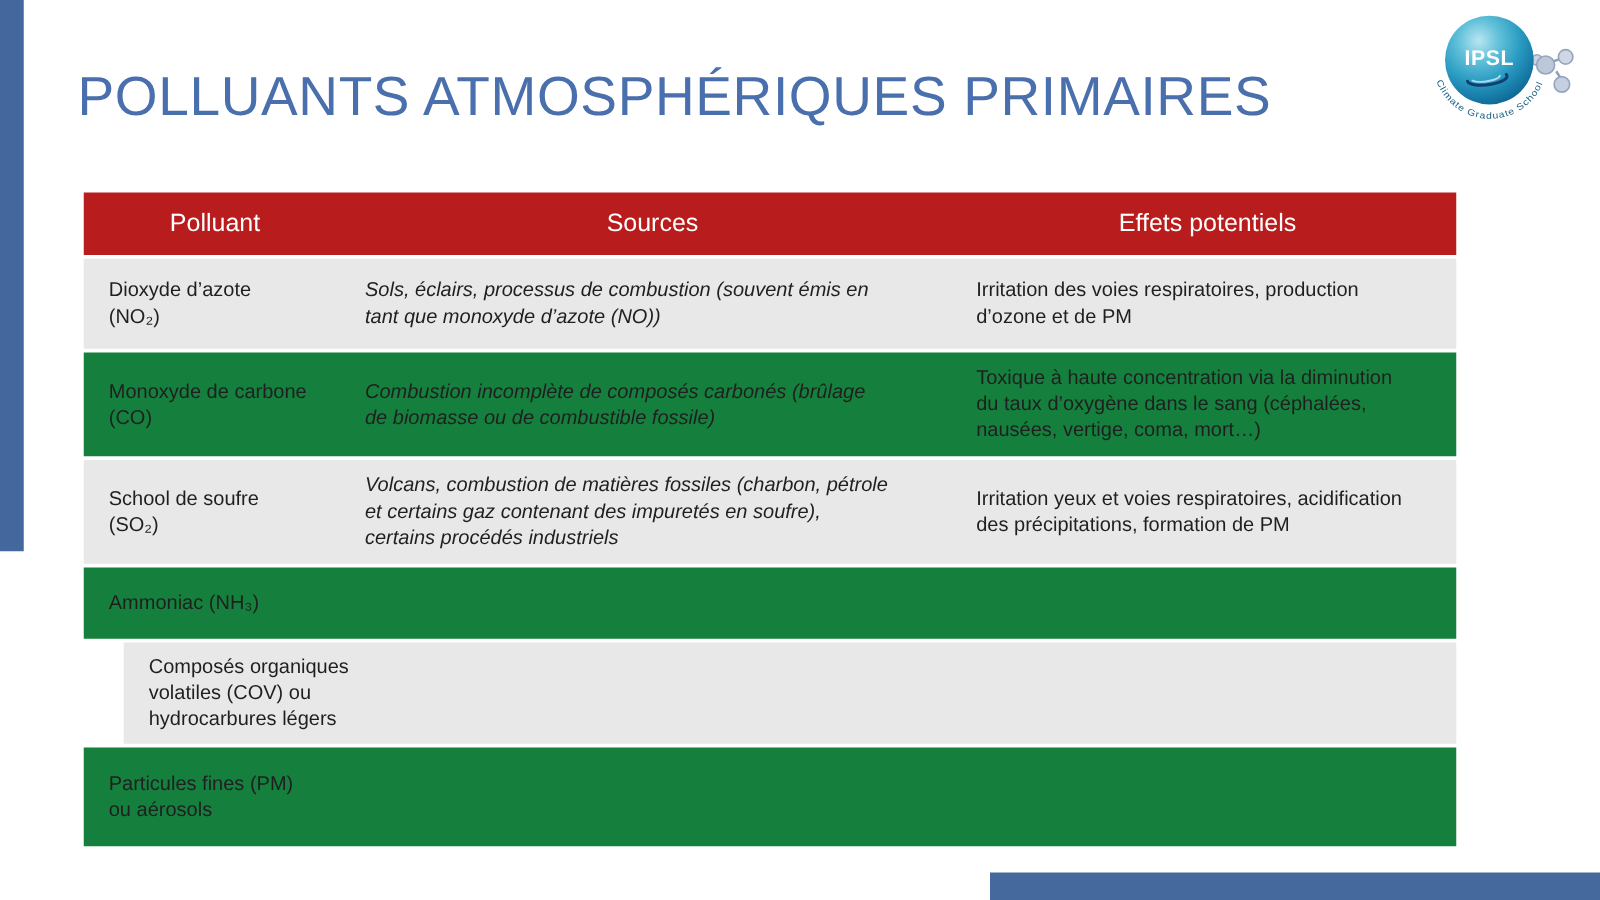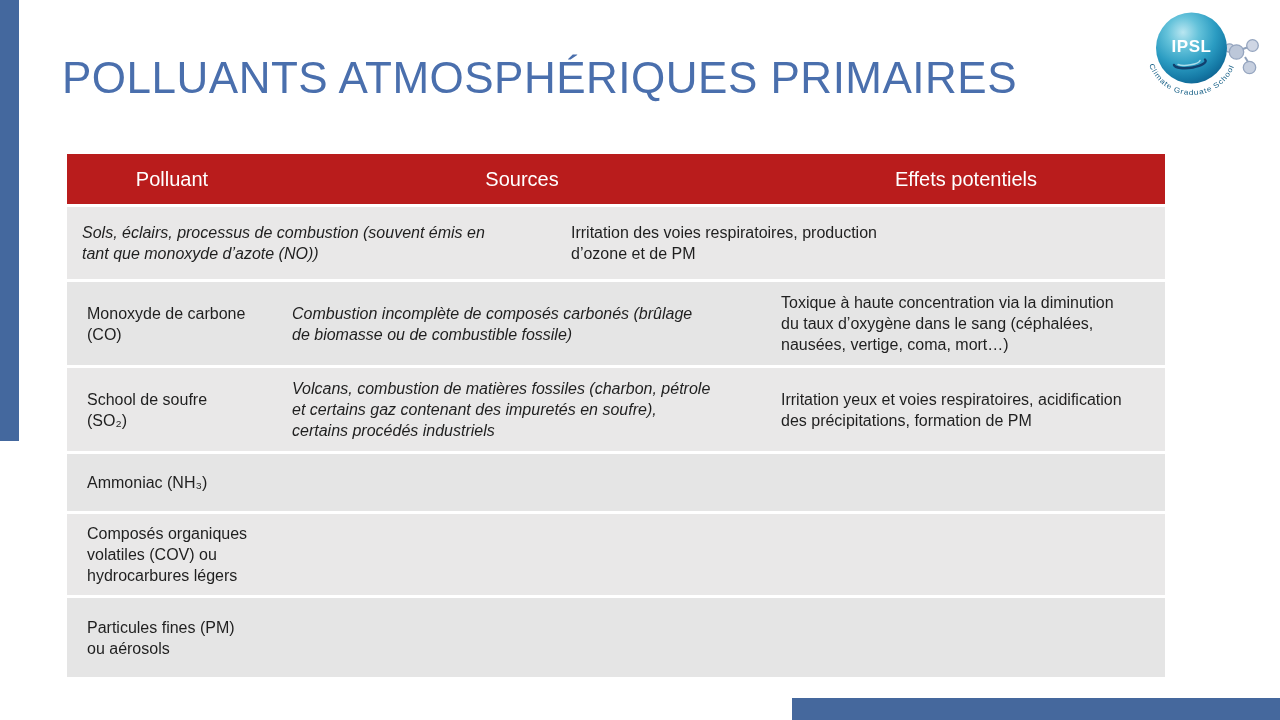--- a/index.html
+++ b/index.html
@@ -33,27 +33,27 @@
   .t-row { display: flex; }
   .t-header {
     height: 50px;
     background: #b91c1c;
     color: #ffffff;
   }
   .t-header .cell {
     display: flex; align-items: center; justify-content: center;
     font-size: 20px;
   }
-  .body-row { margin-top: 3px; background: #e5e5e5; }
+  .body-row { margin-top: 3px; background: #15803d; }
   .body-row.shaded { background: #e9e8e8; }
   .row-1 { min-height: 72px; }
   .row-2 { min-height: 83px; }
   .row-3 { min-height: 83px; }
   .row-4 { min-height: 57px; }
-  .row-5 { min-height: 81px; }
+  .row-5 { min-height: 81px; margin-left: 32px; }
   .row-6 { min-height: 79px; }
   .cell { display: flex; align-items: center; }
   .col-1 { width: 210px; }
   .col-2 { width: 490px; }
   .col-3 { width: 398px; }
   .body-row .cell {
     font-size: 16px; line-height: 21px;
     color: #1f1f1f;
     white-space: pre-line;
   }
@@ -103,20 +103,22 @@
 </svg>
 
 <div class="table-wrap">
   <div class="t-row t-header">
     <div class="cell col-1">Polluant</div>
     <div class="cell col-2">Sources</div>
     <div class="cell col-3">Effets potentiels</div>
   </div>
 
   <div class="t-row body-row shaded row-1">
+    <div class="cell col-1">Dioxyde d’azote
+(NO₂)</div>
     <div class="cell col-2">Sols, éclairs, processus de combustion (souvent émis en
 tant que monoxyde d’azote (NO))</div>
     <div class="cell col-3">Irritation des voies respiratoires, production
 d’ozone et de PM</div>
   </div>
 
   <div class="t-row body-row row-2">
     <div class="cell col-1">Monoxyde de carbone
 (CO)</div>
     <div class="cell col-2">Combustion incomplète de composés carbonés (brûlage

